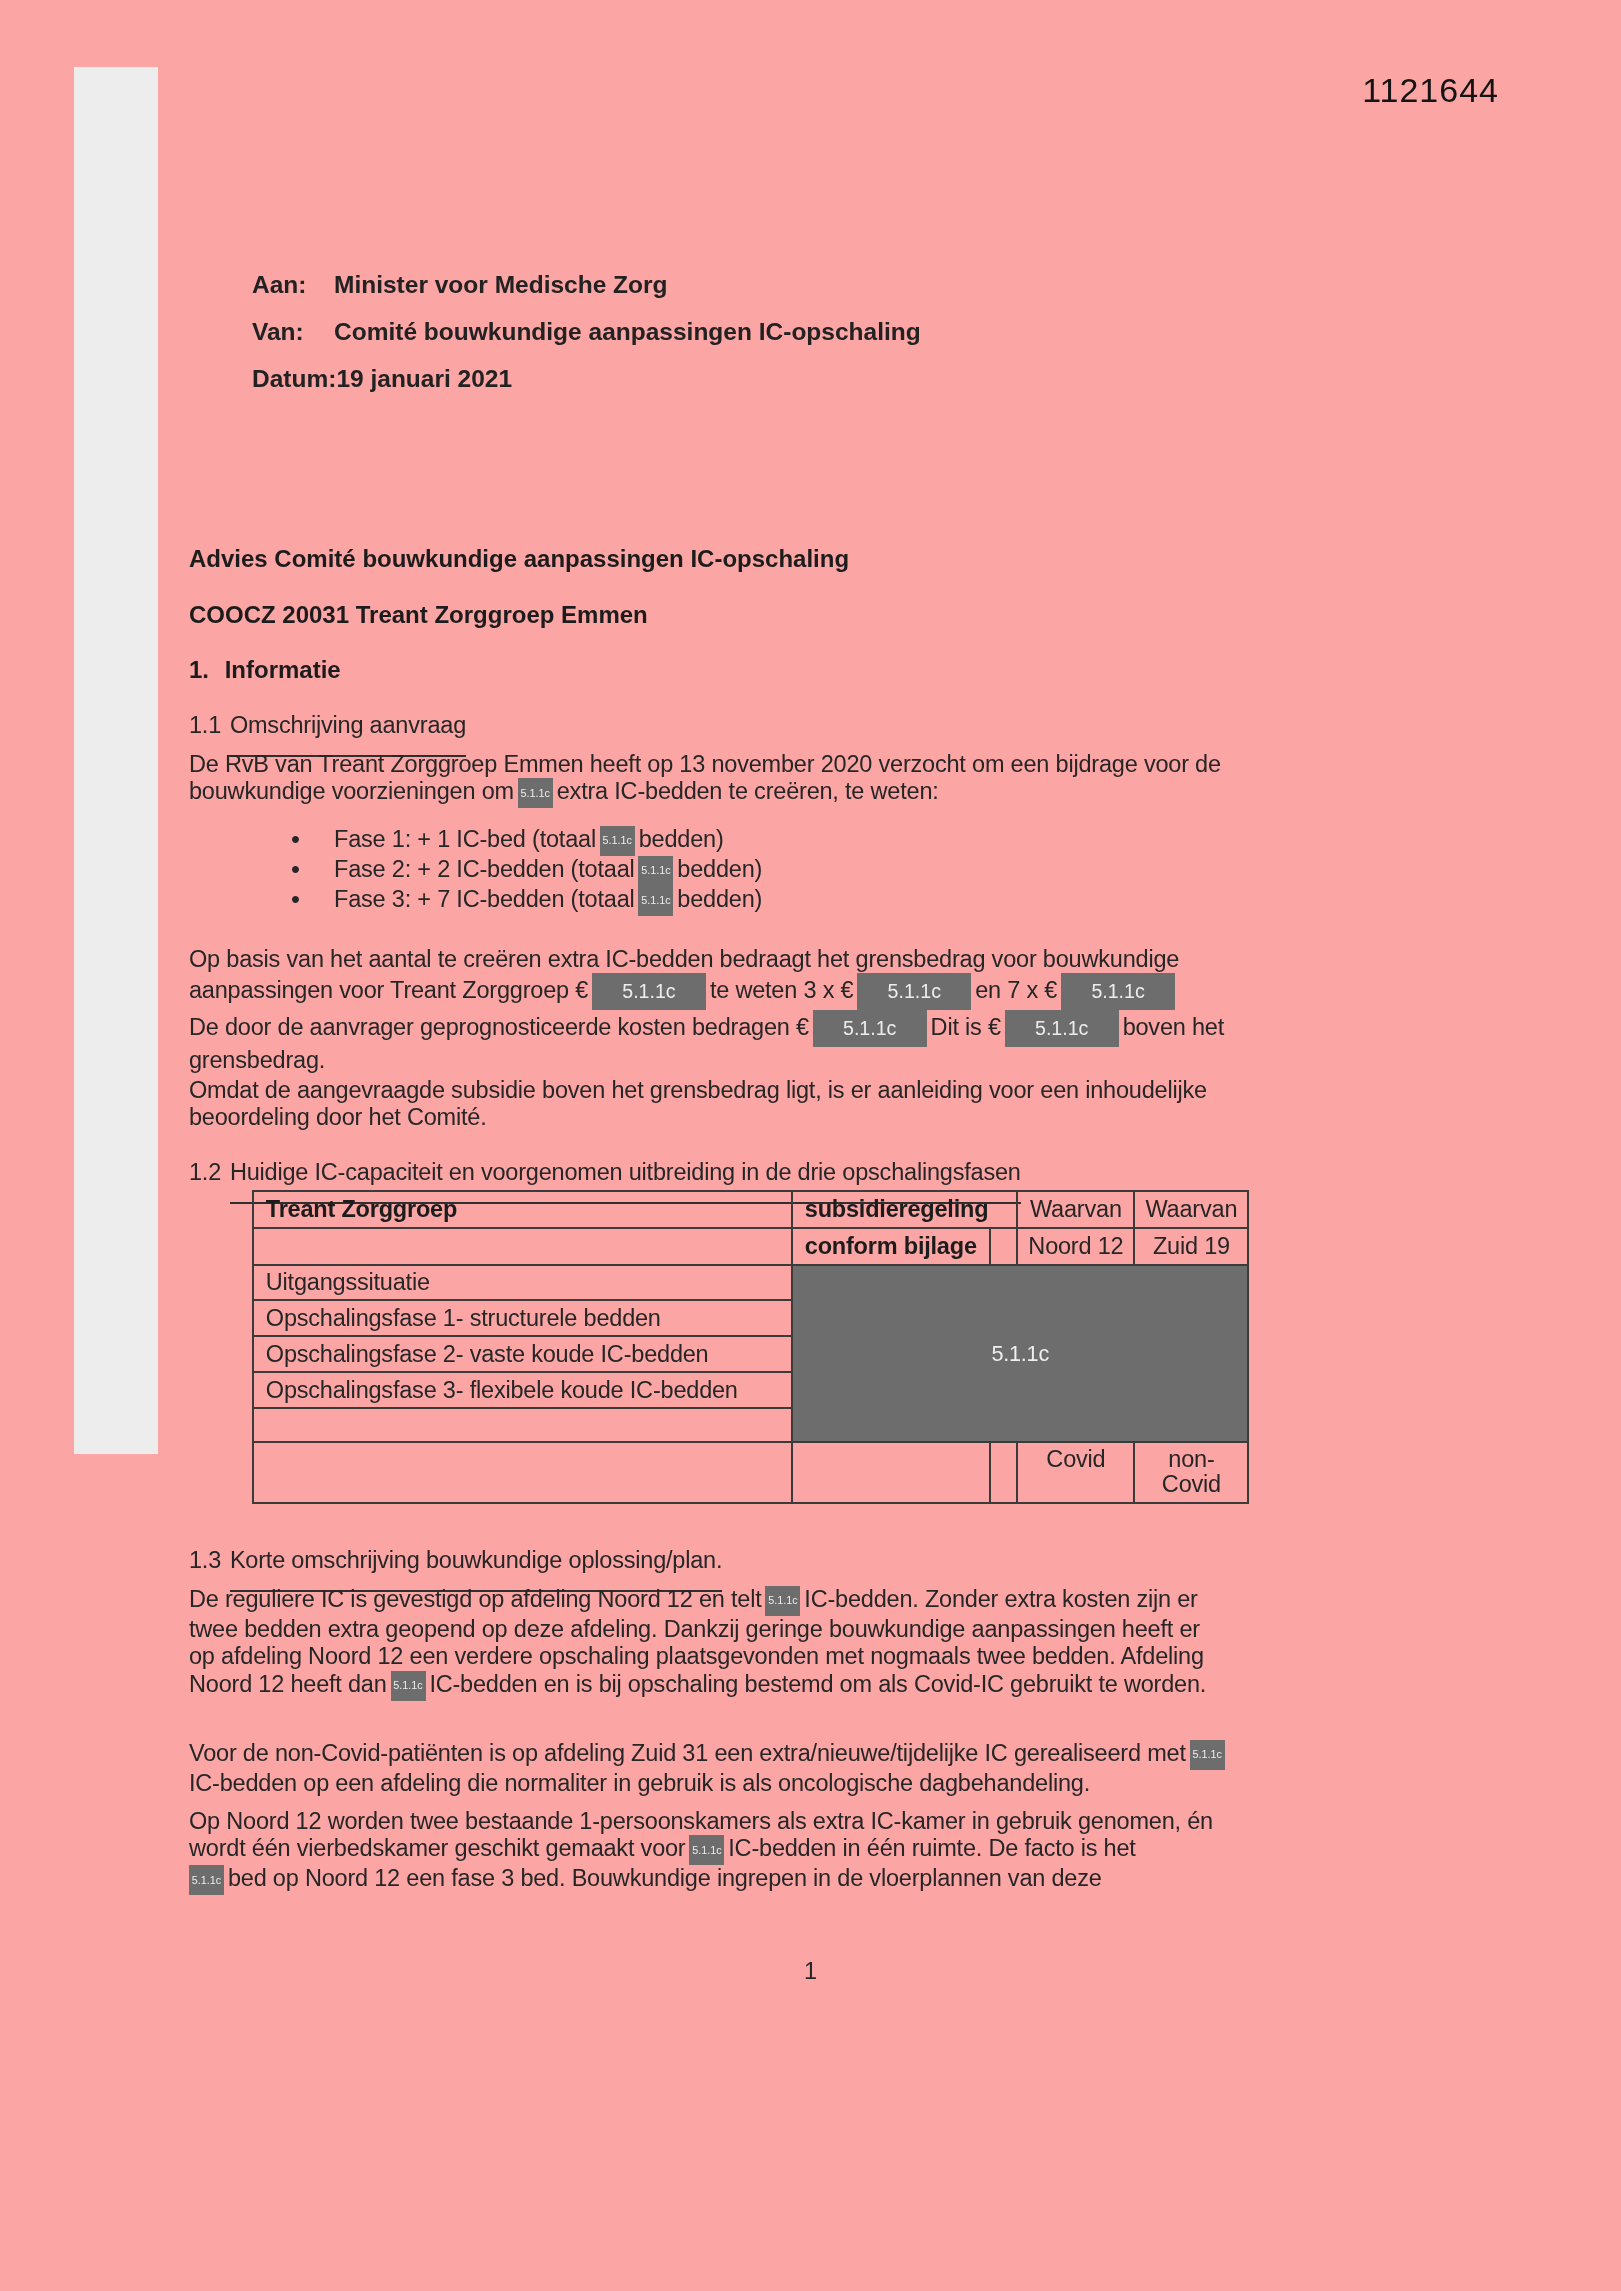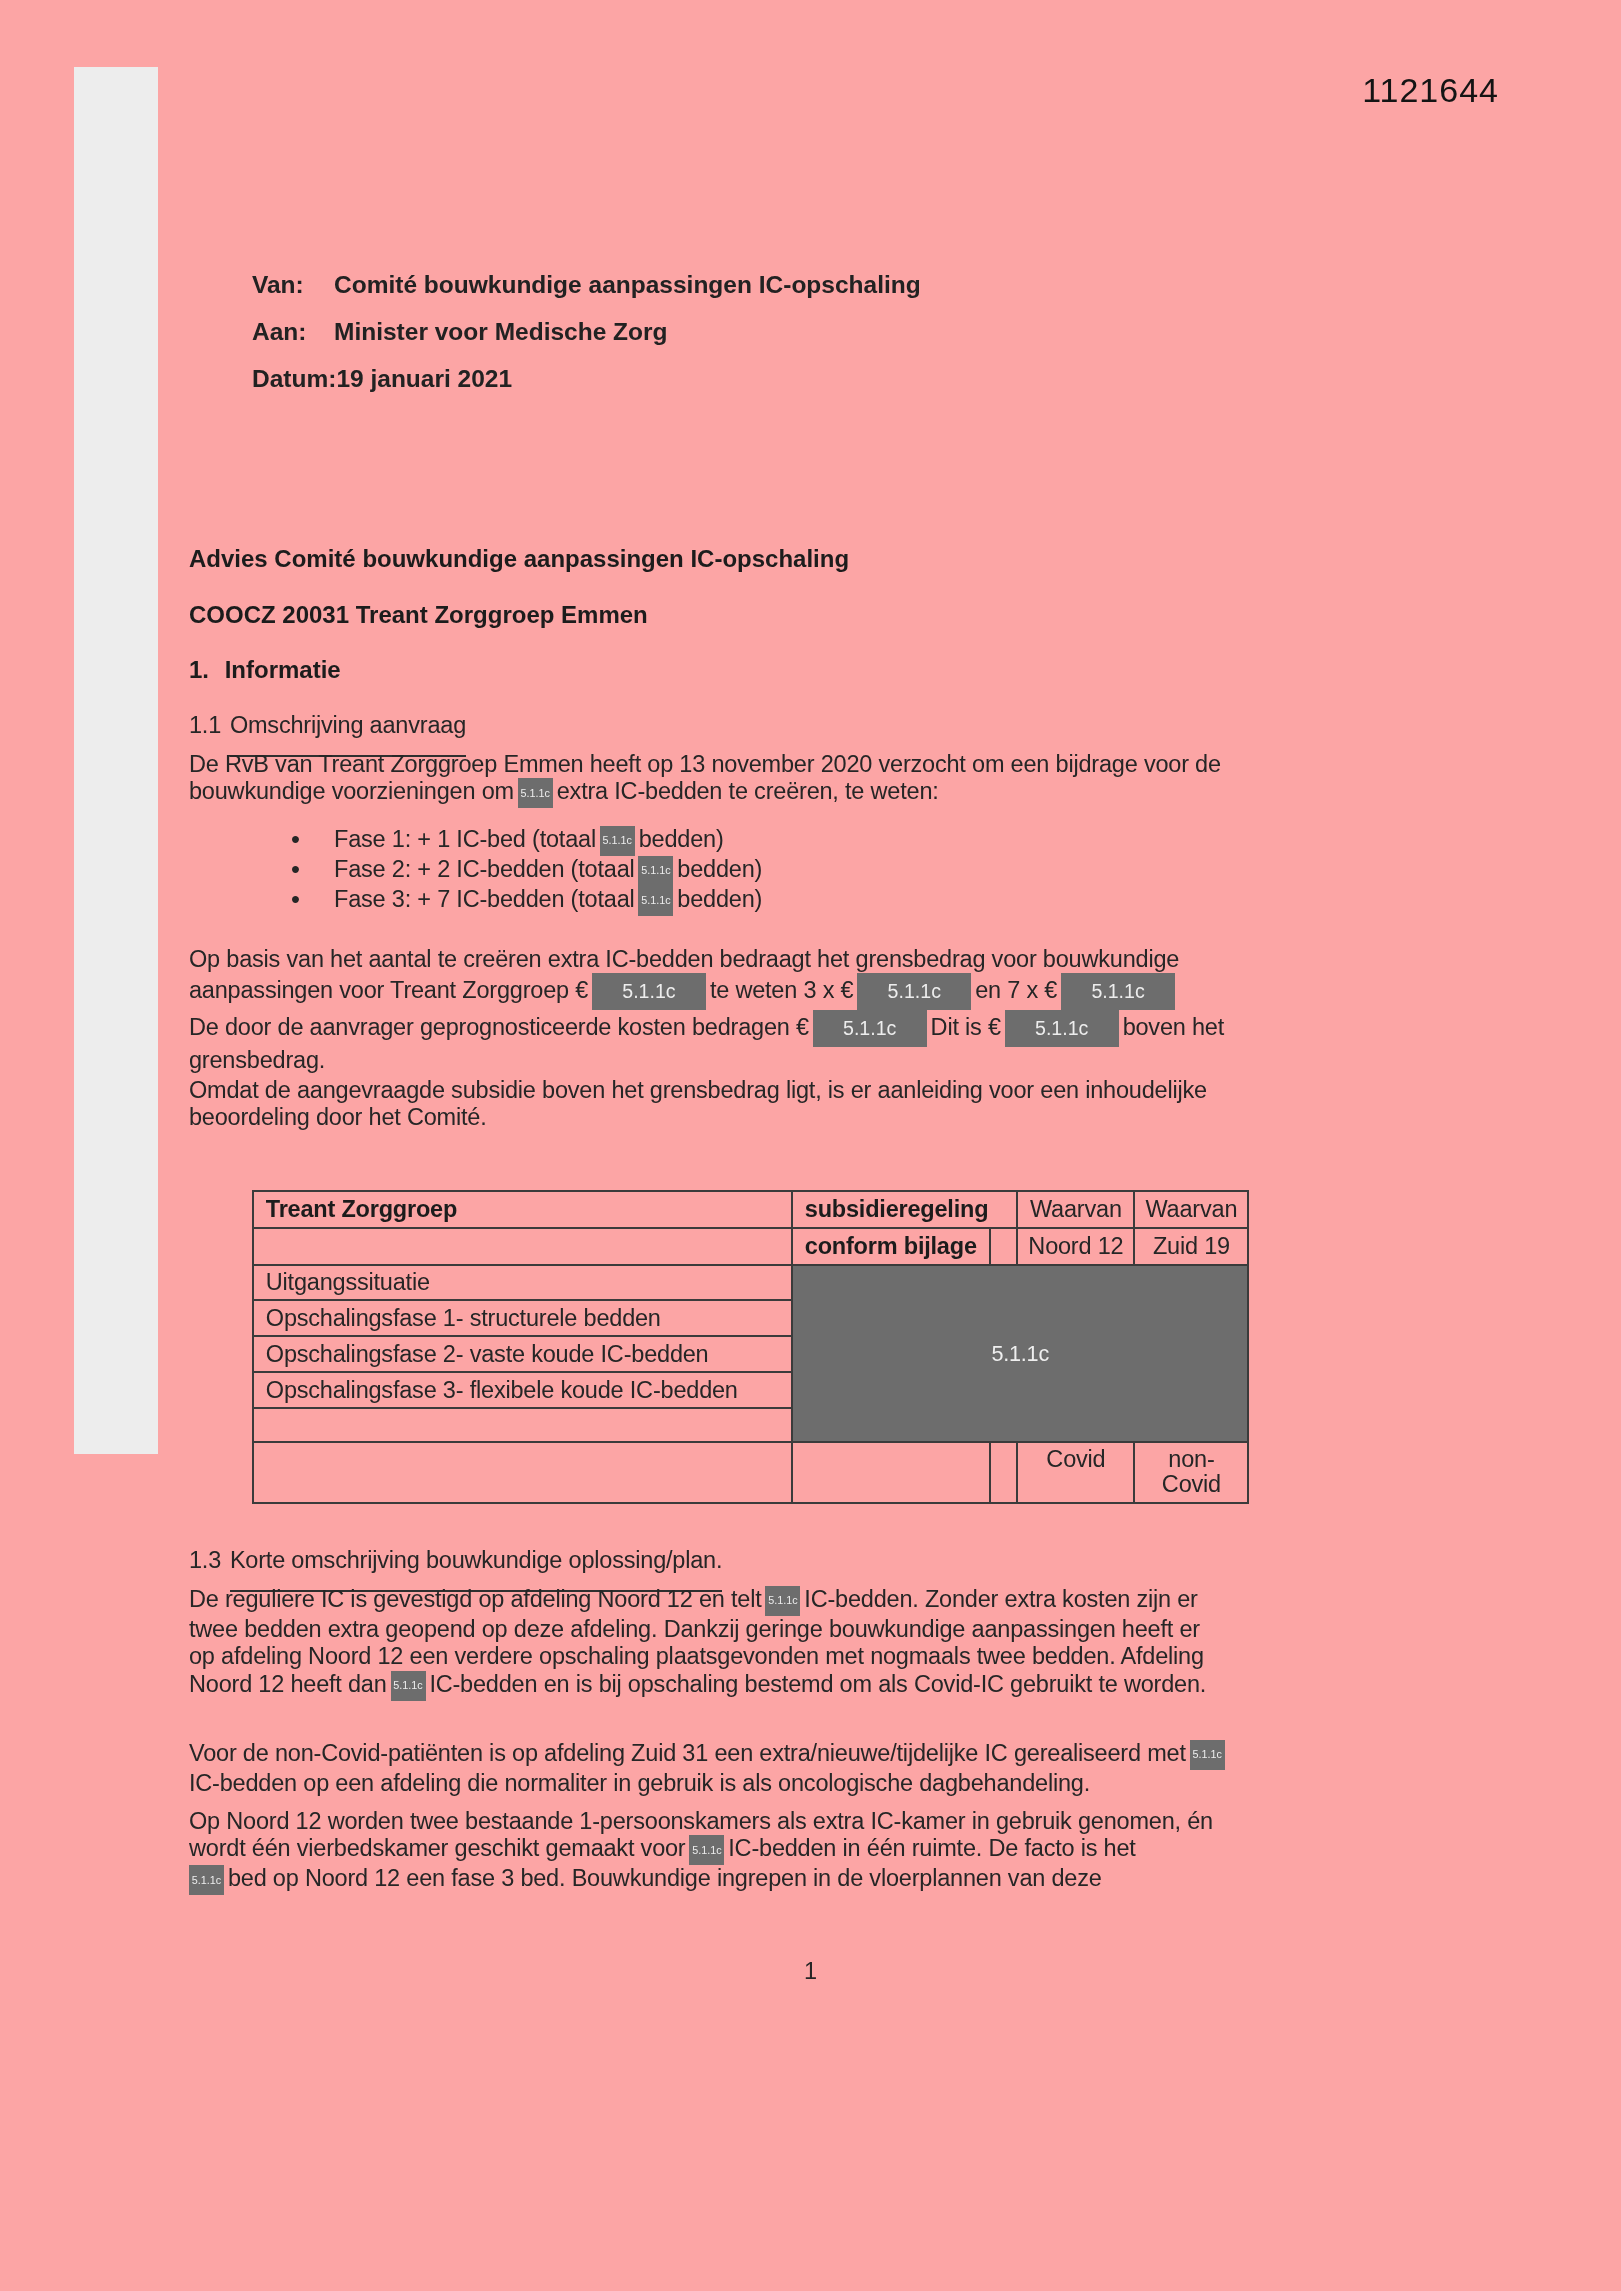--- a/index.html
+++ b/index.html
@@ -49,26 +49,26 @@
 <body>
 
 <div class="page">
 
   <div class="artifact"></div>
 
   <div class="doc-number">1121644</div>
 
   <div class="memo">
     <div class="memo-row">
+      <span class="memo-label">Aan:</span>
+      <span class="memo-value">Minister voor Medische Zorg</span>
+    </div>
+    <div class="memo-row">
       <span class="memo-label">Van:</span>
       <span class="memo-value">Comité bouwkundige aanpassingen IC-opschaling</span>
-    </div>
-    <div class="memo-row">
-      <span class="memo-label">Aan:</span>
-      <span class="memo-value">Minister voor Medische Zorg</span>
     </div>
     <div class="memo-row">
       <span class="memo-label">Datum:</span>
       <span class="memo-value">19 januari 2021</span>
     </div>
   </div>
 
   <div class="abs b h-bold" style="top:545px;">Advies Comité bouwkundige aanpassingen IC-opschaling</div>
   <div class="abs b h-bold" style="top:601px;">COOCZ 20031 Treant Zorggroep Emmen</div>
 
@@ -85,20 +85,23 @@
   <ul class="fases abs txt" style="top:826px; width:1041px;">
     <li><span>Fase 1: + 1 IC-bed (totaal</span><span class="rd rd-xs">5.1.1c</span><span>bedden)</span></li>
     <li><span>Fase 2: + 2 IC-bedden (totaal</span><span class="rd rd-xs">5.1.1c</span><span>bedden)</span></li>
     <li><span>Fase 3: + 7 IC-bedden (totaal</span><span class="rd rd-xs">5.1.1c</span><span>bedden)</span></li>
   </ul>
 
   <p class="abs txt para" style="top:946px; margin:0;"><span>Op basis van het aantal te creëren extra IC-bedden bedraagt het grensbedrag voor bouwkundige aanpassingen voor Treant Zorggroep €</span><span class="rd rd-lg">5.1.1c</span><span>te weten 3 x €</span><span class="rd rd-lg">5.1.1c</span><span>en 7 x €</span><span class="rd rd-lg">5.1.1c</span><br><span>De door de aanvrager geprognosticeerde kosten bedragen €</span><span class="rd rd-lg">5.1.1c</span><span>Dit is €</span><span class="rd rd-lg">5.1.1c</span><span>boven het grensbedrag.</span></p>
 
   <p class="abs txt para" style="top:1077px; margin:0;">Omdat de aangevraagde subsidie boven het grensbedrag ligt, is er aanleiding voor een inhoudelijke beoordeling door het Comité.</p>
 
+  <div class="abs txt" style="top:1159px;">
+    <span class="hnum">1.2</span><span class="u">Huidige IC-capaciteit en voorgenomen uitbreiding in de drie opschalingsfasen</span>
+  </div>
 
   <table class="cap" style="position:absolute; left:252px; top:1190px;">
     <colgroup>
       <col style="width:539px;">
         <col style="width:198px;">
         <col style="width:27.4px;">
         <col style="width:117px;">
         <col style="width:114px;">
     </colgroup>
     <tbody>

